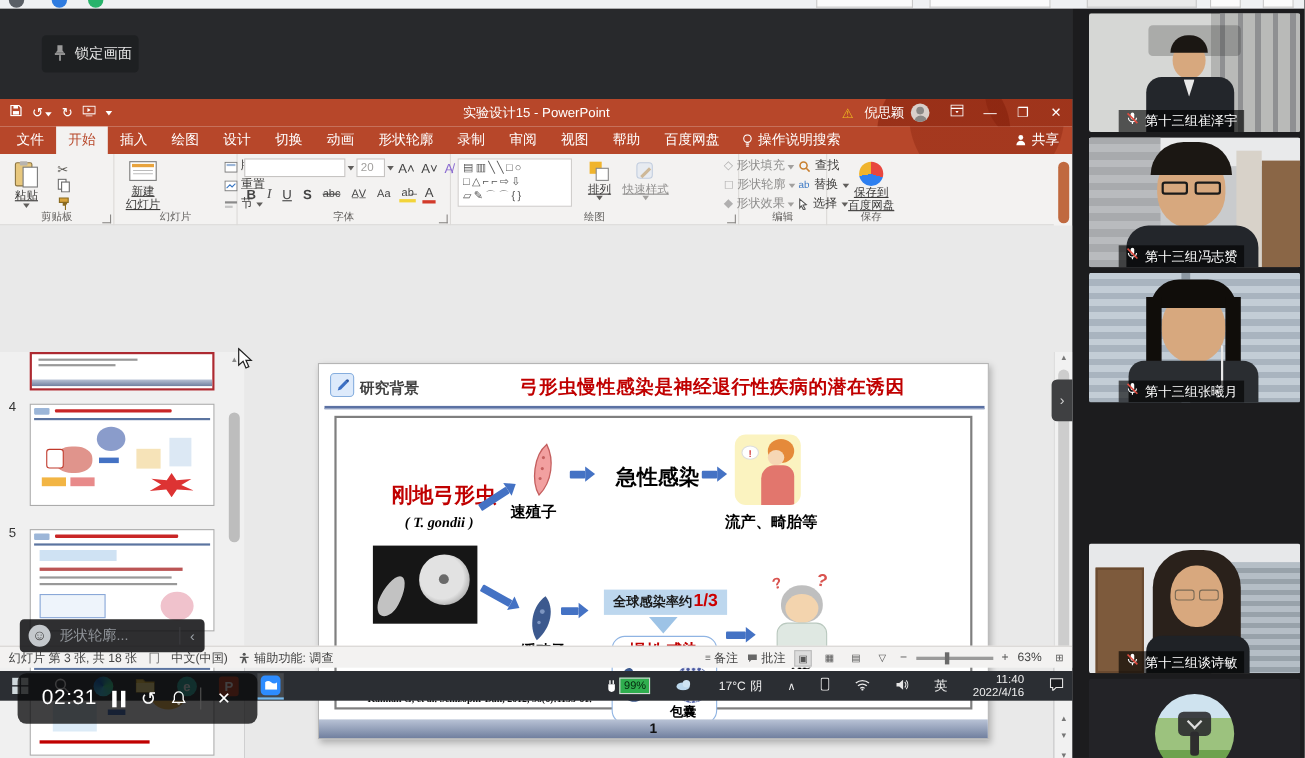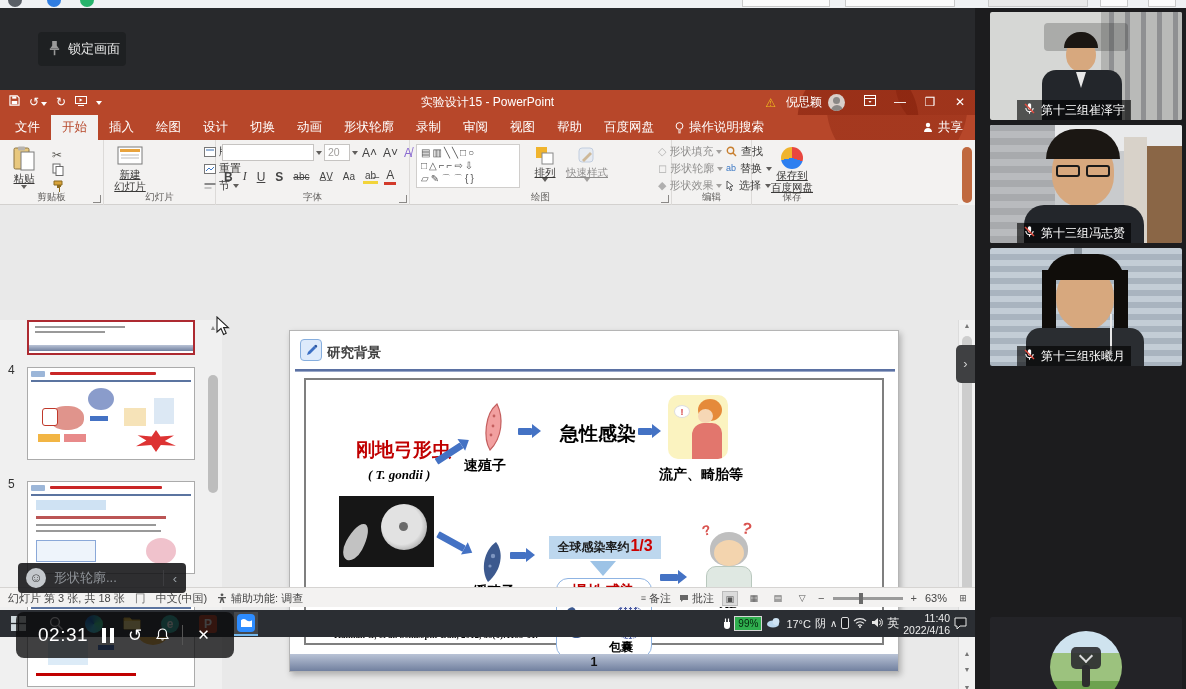--- a/index.html
+++ b/index.html
@@ -129,21 +129,21 @@
   #rec-timer { font-size:19px; margin-left:22px; letter-spacing:.5px; }
   .rec-ic { margin-left:14px; cursor:pointer; display:flex; align-items:center; }
   .pause-bars { display:flex; gap:4px; }
   .pause-bars i { width:4px; height:15px; background:#fff; }
   #rec-div { width:1px; height:20px; background:#555; margin-left:13px; }
 
   
   #taskbar { left:0; top:610px; width:975px; height:27px; background:#2b2e33; display:flex; align-items:center; }
   .tb-ic { width:24px; height:24px; margin-left:14px; display:flex; align-items:center; justify-content:center; cursor:pointer; position:relative; }
   .tb-active { background:rgba(255,255,255,.12); border-bottom:2px solid #76b9ed; }
-  #tray { position:absolute; right:8px; top:0; height:27px; display:flex; align-items:center; gap:4px; color:#eee; font-size:11px; }
+  #tray { position:absolute; right:8px; top:0; height:27px; display:flex; align-items:center; gap:23px; color:#eee; font-size:11px; }
   #battery { display:flex; align-items:center; gap:2px; }
   #battery .pct { background:#2fae4e; border:1px solid #d6d6d6; color:#04250d; font-size:10px; padding:0 3px; line-height:13px; }
   #clockblk { text-align:right; font-size:10.5px; line-height:12px; cursor:default; }
 
   
   #sidebar { left:975px; top:8px; width:211px; height:681px; background:#1c1c1e; z-index:10; }
   .tile { position:absolute; left:15px; width:192px; background:#000; border-radius:2px; overflow:hidden; cursor:pointer; }
   .nametag { position:absolute; left:0; bottom:0; height:20px; background:rgba(0,0,0,.62); display:flex; align-items:center; gap:5px; padding:0 6px;margin-left:27px; }
   .nametag .nm { color:#fff; font-size:12px; white-space:nowrap; }
   .vid { position:absolute; inset:0; }
@@ -416,20 +416,21 @@
       <div id="canvas" class="abs">
 
         <div id="slide">
           <div id="slide-badge-ic">
               <svg width="13" height="13" viewBox="0 0 13 13">
                 <path d="M2 11l1-3 6-6 2 2-6 6z" fill="#3b6fc4"></path>
                 <path d="M9 2l2 2 .8-.8a1.2 1.2 0 0 0-2-2z" fill="#2a55a0"></path>
               </svg>
             </div>
           <div id="slide-badge">研究背景</div>
+          <div id="slide-title">弓形虫慢性感染是神经退行性疾病的潜在诱因</div>
           <div id="slide-rule"></div>
 
           <div id="slide-box">
 
             <div class="abs sl-red" style="left:50px;top:57px;font-size:19px">刚地弓形虫</div>
             <div class="abs" style="left:62px;top:87px;font-family:'Liberation Serif',serif;font-weight:bold;font-style:italic;font-size:13px">( T. gondii )</div>
 
             <div class="arr" style="left:128px;top:70px;width:30px;transform:rotate(-33deg)"></div>
 
             <svg class="abs" style="left:174px;top:22px" width="26" height="50" viewBox="0 0 26 50">
@@ -782,20 +783,40 @@
               <rect x="6" y="1.5" width="4" height="8" rx="2" fill="#fff"></rect>
               <path d="M3.5 7.5a4.5 4.5 0 0 0 9 0" fill="none" stroke="#fff" stroke-width="1.3"></path>
               <line x1="8" y1="12" x2="8" y2="14.5" stroke="#fff" stroke-width="1.3"></line>
               <line x1="2.5" y1="2.5" x2="13.5" y2="13.5" stroke="#e04b3f" stroke-width="1.8"></line>
             </svg></span>
         <span class="nm">第十三组冯志赟</span>
       </div>
     </div>
 
 
+    <div class="tile" style="top:486px;height:118px">
+      <div class="vid" style="background:#e7e8ea">
+        <div class="abs" style="right:0;top:14%;width:42%;height:86%;background:repeating-linear-gradient(180deg,#b5bec6 0 5px,#98a2aa 5px 10px)"></div>
+        <div class="abs" style="left:6px;top:22px;width:44px;height:96px;background:#7d5a3c;border:2px solid #6a4a30"></div>
+        <div class="hair" style="left:58px;top:6px;width:80px;height:112px;background:#2a211b;border-radius:34px 34px 0 0"></div>
+        <div class="head" style="left:74px;top:20px;width:48px;height:56px;border-radius:48%;background:#d8a87e"></div>
+        <div class="abs" style="left:78px;top:42px;width:18px;height:10px;border:1.5px solid #7a6a55;border-radius:3px"></div>
+        <div class="abs" style="left:100px;top:42px;width:18px;height:10px;border:1.5px solid #7a6a55;border-radius:3px"></div>
+        <div class="torso" style="left:52px;top:84px;width:94px;height:34px;background:#1f2226"></div>
+      </div>
+      <div class="nametag">
+        <span><svg width="13" height="13" viewBox="0 0 16 16">
+              <rect x="6" y="1.5" width="4" height="8" rx="2" fill="#fff"></rect>
+              <path d="M3.5 7.5a4.5 4.5 0 0 0 9 0" fill="none" stroke="#fff" stroke-width="1.3"></path>
+              <line x1="8" y1="12" x2="8" y2="14.5" stroke="#fff" stroke-width="1.3"></line>
+              <line x1="2.5" y1="2.5" x2="13.5" y2="13.5" stroke="#e04b3f" stroke-width="1.8"></line>
+            </svg></span>
+        <span class="nm">第十三组谈诗敏</span>
+      </div>
+    </div>
 
     <div class="tile" style="top:609px;height:118px;background:#232327">
       <div class="abs" style="left:60px;top:14px;width:72px;height:72px;border-radius:50%;overflow:hidden;background:linear-gradient(#cfe3ef 0 30%,#9cc27e 30% 70%,#6da24e 70%)">
         <div class="abs" style="left:32px;top:34px;width:8px;height:22px;background:#2e2e2e;border-radius:3px"></div>
       </div>
       <div class="abs" style="left:81px;top:30px;width:30px;height:22px;background:rgba(44,44,48,.9);border-radius:5px;display:flex;align-items:center;justify-content:center">
         <span class="chev-dn"></span>
       </div>
     </div>
   </div>

